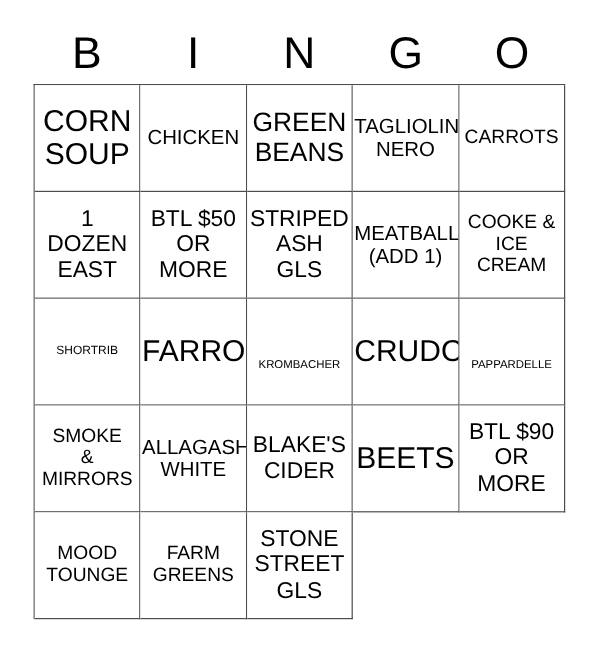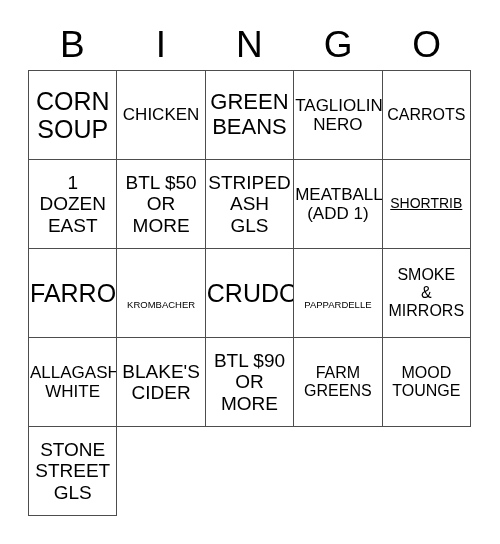--- a/index.html
+++ b/index.html
@@ -69,21 +69,21 @@
     line-height: 1.12;
     white-space: pre-line;
     word-break: normal;
   }
   
   .sz-xl .cell-text { font-size: 25px; }
   .sz-lg .cell-text { font-size: 22px; }
   .sz-md .cell-text { font-size: 19px; }
   .sz-sm .cell-text { font-size: 16px; text-align: center; }
   .sz-xs .cell-text { font-size: 17px; }
-  .sz-xxs .cell-text { font-size: 14px; text-decoration: underline; }
+  .sz-xxs .cell-text { font-size: 10px; }
   .sz-tiny .cell-text { font-size: 9.5px; margin-top: 24px; }
 </style>
 </head>
 <body>
 
 <div id="card">
 
   <div id="header-row">
     <div class="header-letter">B</div>
     <div class="header-letter">I</div>
@@ -123,20 +123,25 @@
       </div>
       <div class="cell sz-md">
         <span class="cell-text">STRIPED
 ASH
 GLS</span>
       </div>
       <div class="cell sz-xs">
         <span class="cell-text">MEATBALL
 (ADD 1)</span>
       </div>
+      <div class="cell sz-sm">
+        <span class="cell-text">COOKE &amp;
+ICE
+CREAM</span>
+      </div>
       <div class="cell sz-xxs">
         <span class="cell-text">SHORTRIB</span>
       </div>
       <div class="cell sz-xl">
         <span class="cell-text">FARRO</span>
       </div>
       <div class="cell sz-tiny">
         <span class="cell-text">KROMBACHER</span>
       </div>
       <div class="cell sz-xl">
@@ -151,32 +156,35 @@
 MIRRORS</span>
       </div>
       <div class="cell sz-xs">
         <span class="cell-text">ALLAGASH
 WHITE</span>
       </div>
       <div class="cell sz-md">
         <span class="cell-text">BLAKE'S
 CIDER</span>
       </div>
+      <div class="cell sz-xl">
+        <span class="cell-text">BEETS</span>
+      </div>
       <div class="cell sz-md">
         <span class="cell-text">BTL $90
 OR
 MORE</span>
       </div>
       <div class="cell sz-sm">
+        <span class="cell-text">MOOD
+TOUNGE</span>
+      </div>
+      <div class="cell sz-sm">
         <span class="cell-text">FARM
 GREENS</span>
-      </div>
-      <div class="cell sz-sm">
-        <span class="cell-text">MOOD
-TOUNGE</span>
       </div>
       <div class="cell sz-md">
         <span class="cell-text">STONE
 STREET
 GLS</span>
       </div>
     </div>
 
 </div>
 

